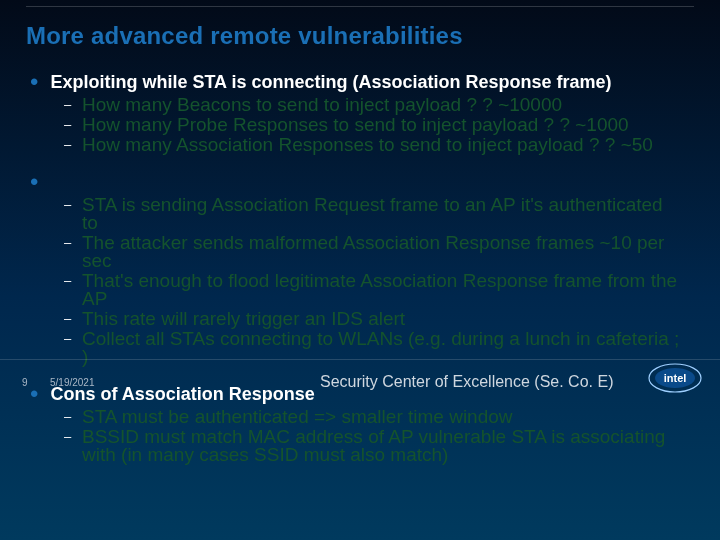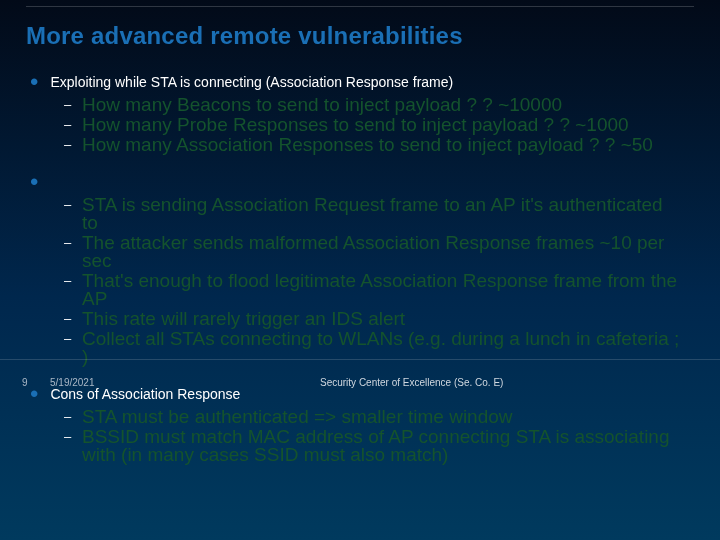--- a/index.html
+++ b/index.html
@@ -9,30 +9,30 @@
     font-family: Verdana, Arial, sans-serif;
     color: #fff;
     position: relative;
   }
   .slide { width: 720px; height: 404px; position: relative; padding: 18px 32px 0 26px; }
   .divider-top { position: absolute; top: 6px; left: 26px; right: 26px; height: 1px; background: rgba(255,255,255,0.18); }
   .title { font-size: 24px; font-weight: bold; color: #1a6fb5; margin-top: 4px; margin-bottom: 22px; letter-spacing: 0.2px; }
   .content { padding-left: 4px; padding-right: 8px; }
   .bullet-row { display: flex; align-items: flex-start; margin-bottom: 4px; }
   .bullet-dot { color: #1a6fb5; font-size: 24px; line-height: 20px; margin-right: 12px; }
-  .bullet-head { font-size: 14px; font-weight: normal; color: #fff; line-height: 20px; }
+  .bullet-head { font-size: 18px; font-weight: bold; color: #fff; line-height: 20px; }
   .sub-list { margin-left: 34px; margin-top: 2px; margin-bottom: 18px; }
   .sub-row { display: flex; align-items: flex-start; margin-bottom: 2px; }
   .sub-dash { font-size: 13px; color: #fff; width: 18px; flex-shrink: 0; line-height: 18px; }
   .sub-text { font-size: 19px; color: #14532d; line-height: 18px; }
   .footer-line { position: absolute; left: 0; right: 0; bottom: 44px; height: 1px; background: rgba(255,255,255,0.15); }
   .footer { position: absolute; bottom: 0; left: 0; right: 0; height: 44px; display: flex; align-items: center; padding: 0 22px; }
   .page-num { font-size: 10px; color: #a9b7c6; width: 28px; }
   .date { font-size: 10px; color: #a9b7c6; text-align: center; }
-  .foot-center { position: absolute; left: 50%; transform: translateX(-40px); font-size: 10px; color: #cfd7df; }
+  .foot-center { position: absolute; left: 50%; transform: translateX(-40px); font-size: 16px; color: #cfd7df; }
   .logo { position: absolute; right: 18px; bottom: 6px; }
 </style>
 </head>
 <body>
 
 <div class="slide">
   <div class="divider-top"></div>
   <h1 class="title">More advanced remote vulnerabilities</h1>
 
   <div class="content">
@@ -86,25 +86,32 @@
       <span class="bullet-dot">•</span>
       <span class="bullet-head">Cons of Association Response</span>
     </div>
     <div class="sub-list">
       <div class="sub-row">
           <span class="sub-dash">–</span>
           <span class="sub-text">STA must be authenticated =&gt; smaller time window</span>
         </div>
       <div class="sub-row">
           <span class="sub-dash">–</span>
-          <span class="sub-text">BSSID must match MAC address of AP connecting STA is associating with (in many cases SSID must also match)</span>
+          <span class="sub-text">BSSID must match MAC address of AP vulnerable STA is associating with (in many cases SSID must also match)</span>
         </div>
     </div>
 
   </div>
 
   <div class="footer-line"></div>
   <div class="footer">
     <span class="page-num">9</span>
     <span class="date">5/19/2021</span>
     <span class="foot-center">Security Center of Excellence (Se. Co. E)</span>
+    <span class="logo">
+      <svg width="54" height="32" viewBox="0 0 54 32">
+        <ellipse cx="27" cy="16" rx="26" ry="14" fill="none" stroke="#9ecfff" stroke-width="1.2"></ellipse>
+        <ellipse cx="27" cy="16" rx="20" ry="10" fill="#0a4a8a"></ellipse>
+        <text x="27" y="20" text-anchor="middle" font-family="Arial" font-size="11" font-weight="bold" fill="#fff">intel</text>
+      </svg>
+    </span>
   </div>
 </div>
 
 </body></html>

